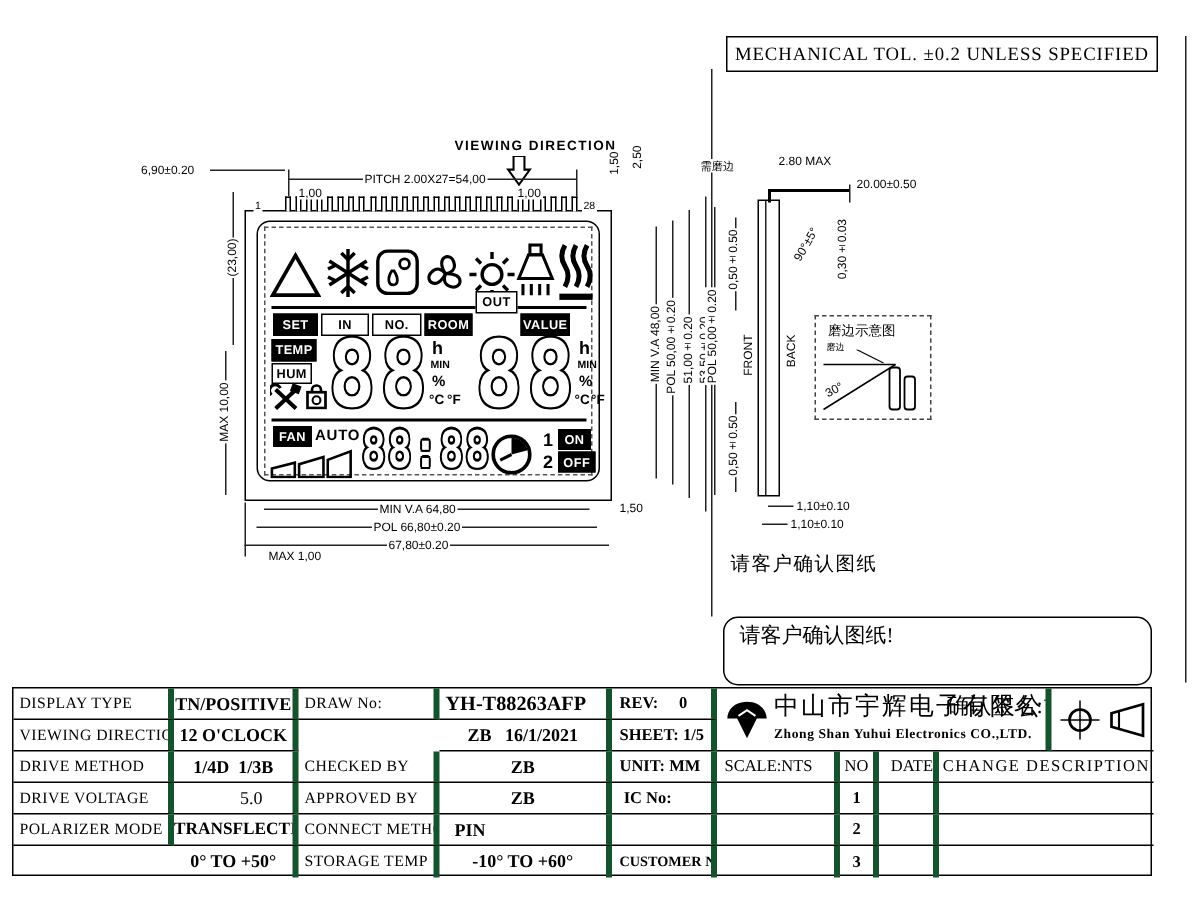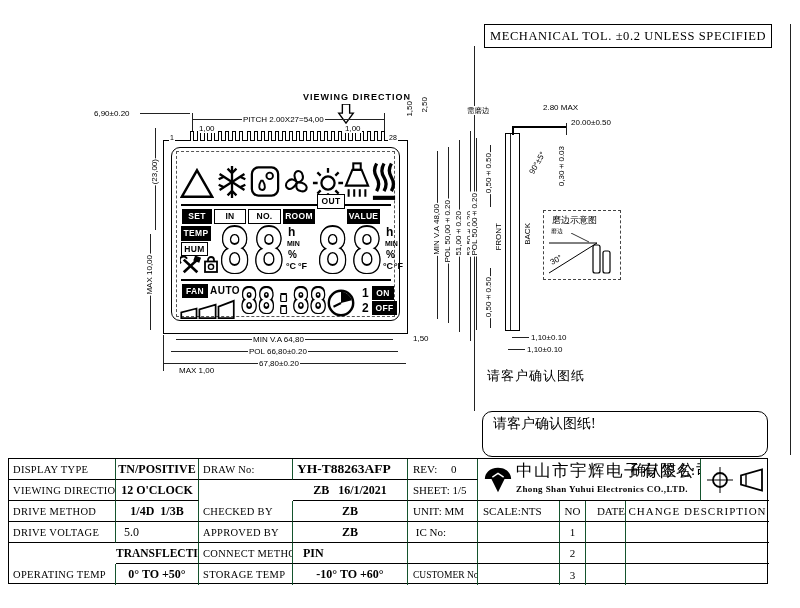--- a/index.html
+++ b/index.html
@@ -21,26 +21,26 @@
   .tag{position:absolute;border:1px solid #000;font:bold 8.5px "Liberation Sans",sans-serif;
        text-align:center;line-height:12px;background:#fff;letter-spacing:0.3px;}
   .tag.inv{background:#000;color:#fff;border-color:#000;}
   .seg{position:absolute;font-family:"DejaVu Sans Mono",monospace;font-weight:bold;color:#fff;
        text-shadow:-1.3px 0 #000,1.3px 0 #000,0 -1.3px #000,0 1.3px #000,-1px -1px #000,1px 1px #000,1px -1px #000,-1px 1px #000;
        transform:scaleY(1.18);transform-origin:top left;white-space:nowrap;z-index:2;}
   .unit{position:absolute;font-weight:bold;white-space:nowrap;}
   .sep{position:absolute;background:#000;height:1.5px;}
   
   .tbl{position:absolute;border:1.5px solid #000;box-sizing:border-box;}
-  .cell{position:absolute;border-right:1px solid #14532d;border-bottom:1px solid #000;box-sizing:border-box;
+  .cell{position:absolute;border-right:4px solid #14532d;border-bottom:1px solid #000;box-sizing:border-box;
         display:flex;align-items:center;overflow:hidden;}
   .lbl{font-family:"Liberation Serif",serif;font-size:10.5px;letter-spacing:0.3px;padding-left:4px;white-space:pre;}
   .val{font-family:"Liberation Serif",serif;font-size:12px;font-weight:bold;width:100%;text-align:center;white-space:pre;}
   .val.big{font-size:13.5px;text-align:left;padding-left:4px;}
-  .info{font-family:"Liberation Serif",serif;font-size:11px;font-weight:normal;white-space:pre;padding-left:5px;}
+  .info{font-family:"Liberation Serif",serif;font-size:11px;font-weight:bold;white-space:pre;padding-left:5px;}
   .cjk{font-family:"Liberation Serif",serif;}
   .note-box{position:absolute;border:1.5px solid #000;border-radius:10px;background:#fff;}
   svg{display:block;}
 </style>
 </head>
 <body>
 
 <div id="sheet">
 
   <div class="abs" style="left:484px;top:24px;width:286px;height:22px;border:1.5px solid #000;display:flex;align-items:center;justify-content:center;">
@@ -242,21 +242,21 @@
   <div class="dimtext" style="left:248px;top:347px;">POL 66,80±0.20</div>
   <div class="hline" style="left:163px;top:363px;width:243px;"></div>
   <div class="dimtext" style="left:258px;top:359px;">67,80±0.20</div>
   <div class="dimtext" style="left:178px;top:366px;">MAX 1,00</div>
   <div class="vline" style="left:163px;top:335px;height:36px;"></div>
 
   <div class="abs" style="left:505px;top:133px;width:15px;height:198px;border:1.5px solid #000;box-sizing:border-box;"></div>
   <div class="vline" style="left:510px;top:134px;height:196px;"></div>
   <div class="vline" style="left:512px;top:126px;height:9px;width:2px;background:#000;"></div>
   <div class="hline" style="left:512px;top:126px;width:54px;height:2px;background:#000;"></div>
-  <div class="dimtext" style="left:518px;top:103px;margin-left:24px;">2.80 MAX</div>
+  <div class="dimtext" style="left:518px;top:103px;">2.80 MAX</div>
   <div class="dimtext" style="left:570px;top:118px;">20.00±0.50</div>
   <div class="vline" style="left:566px;top:123px;height:12px;"></div>
   <div class="vdim" style="left:557px;top:145px;">0,30±0.03</div>
   <div class="dimtext r60" style="left:527px;top:172px;">90°±5°</div>
   <div class="dimtext cjk" style="left:466px;top:106px;font-size:7.5px;">需磨边</div>
   <div class="vdim" style="left:494px;top:222px;">FRONT</div>
   <div class="vdim" style="left:523px;top:222px;">BACK</div>
   <div class="vline" style="left:490px;top:145px;height:62px;"></div>
   <div class="vdim" style="left:484px;top:152px;">0,50±0.50</div>
   <div class="vline" style="left:476px;top:138px;height:192px;"></div>
@@ -305,27 +305,27 @@
     <div class="cell" style="left:0;top:42px;width:107px;height:21px;">
         <span class="lbl">DRIVE METHOD</span>
       </div>
     <div class="cell" style="left:107px;top:42px;width:83px;height:21px;">
         <span class="val">1/4D  1/3B</span>
       </div>
     <div class="cell" style="left:0;top:63px;width:107px;height:21px;">
         <span class="lbl">DRIVE VOLTAGE</span>
       </div>
     <div class="cell" style="left:107px;top:63px;width:83px;height:21px;">
-        <span class="val" style="text-align:left;padding-left:8px;font-weight:normal;">5.0</span>
+        <span class="val" style="text-align:left;padding-left:8px;font-weight:normal;margin-left:36px;">5.0</span>
+      </div>
+    <div class="cell" style="left:0;top:84px;width:107px;height:21px;">
+        <span class="lbl">POLARIZER MODE</span>
       </div>
     <div class="cell" style="left:107px;top:84px;width:83px;height:21px;">
         <span class="val" style="font-size:11.5px;">TRANSFLECTIVE</span>
-      </div>
-    <div class="cell" style="left:0;top:105px;width:107px;height:21px;border-bottom:none;">
-        <span class="lbl">OPERATING TEMP</span>
       </div>
     <div class="cell" style="left:107px;top:105px;width:83px;height:21px;border-bottom:none;">
         <span class="val">0° TO +50°</span>
       </div>
 
     <div class="cell" style="left:190px;top:0;width:94px;height:21px;">
         <span class="lbl">DRAW No:</span>
       </div>
     <div class="cell" style="left:284px;top:0;width:115px;height:21px;">
         <span class="val big">YH-T88263AFP</span>

